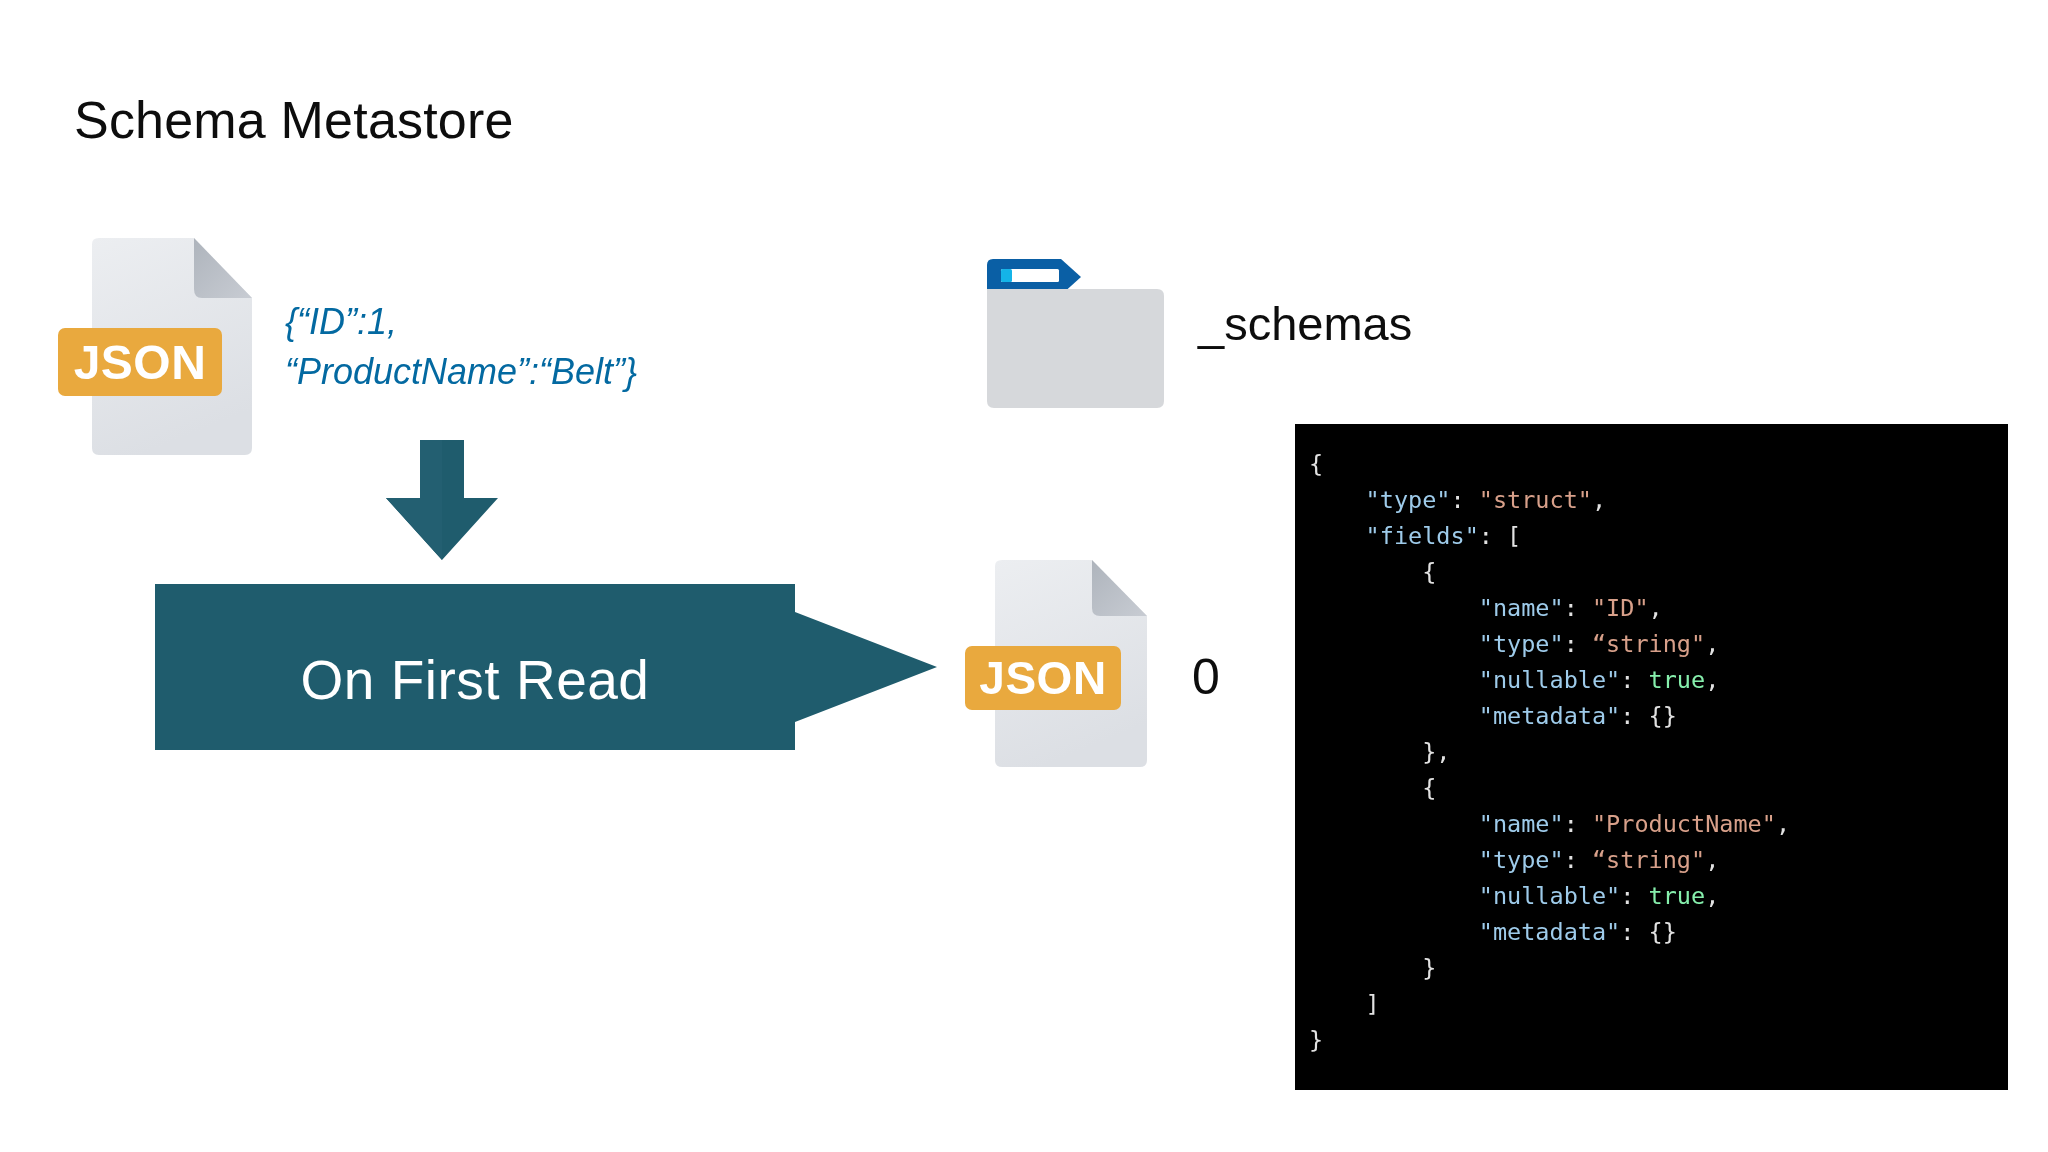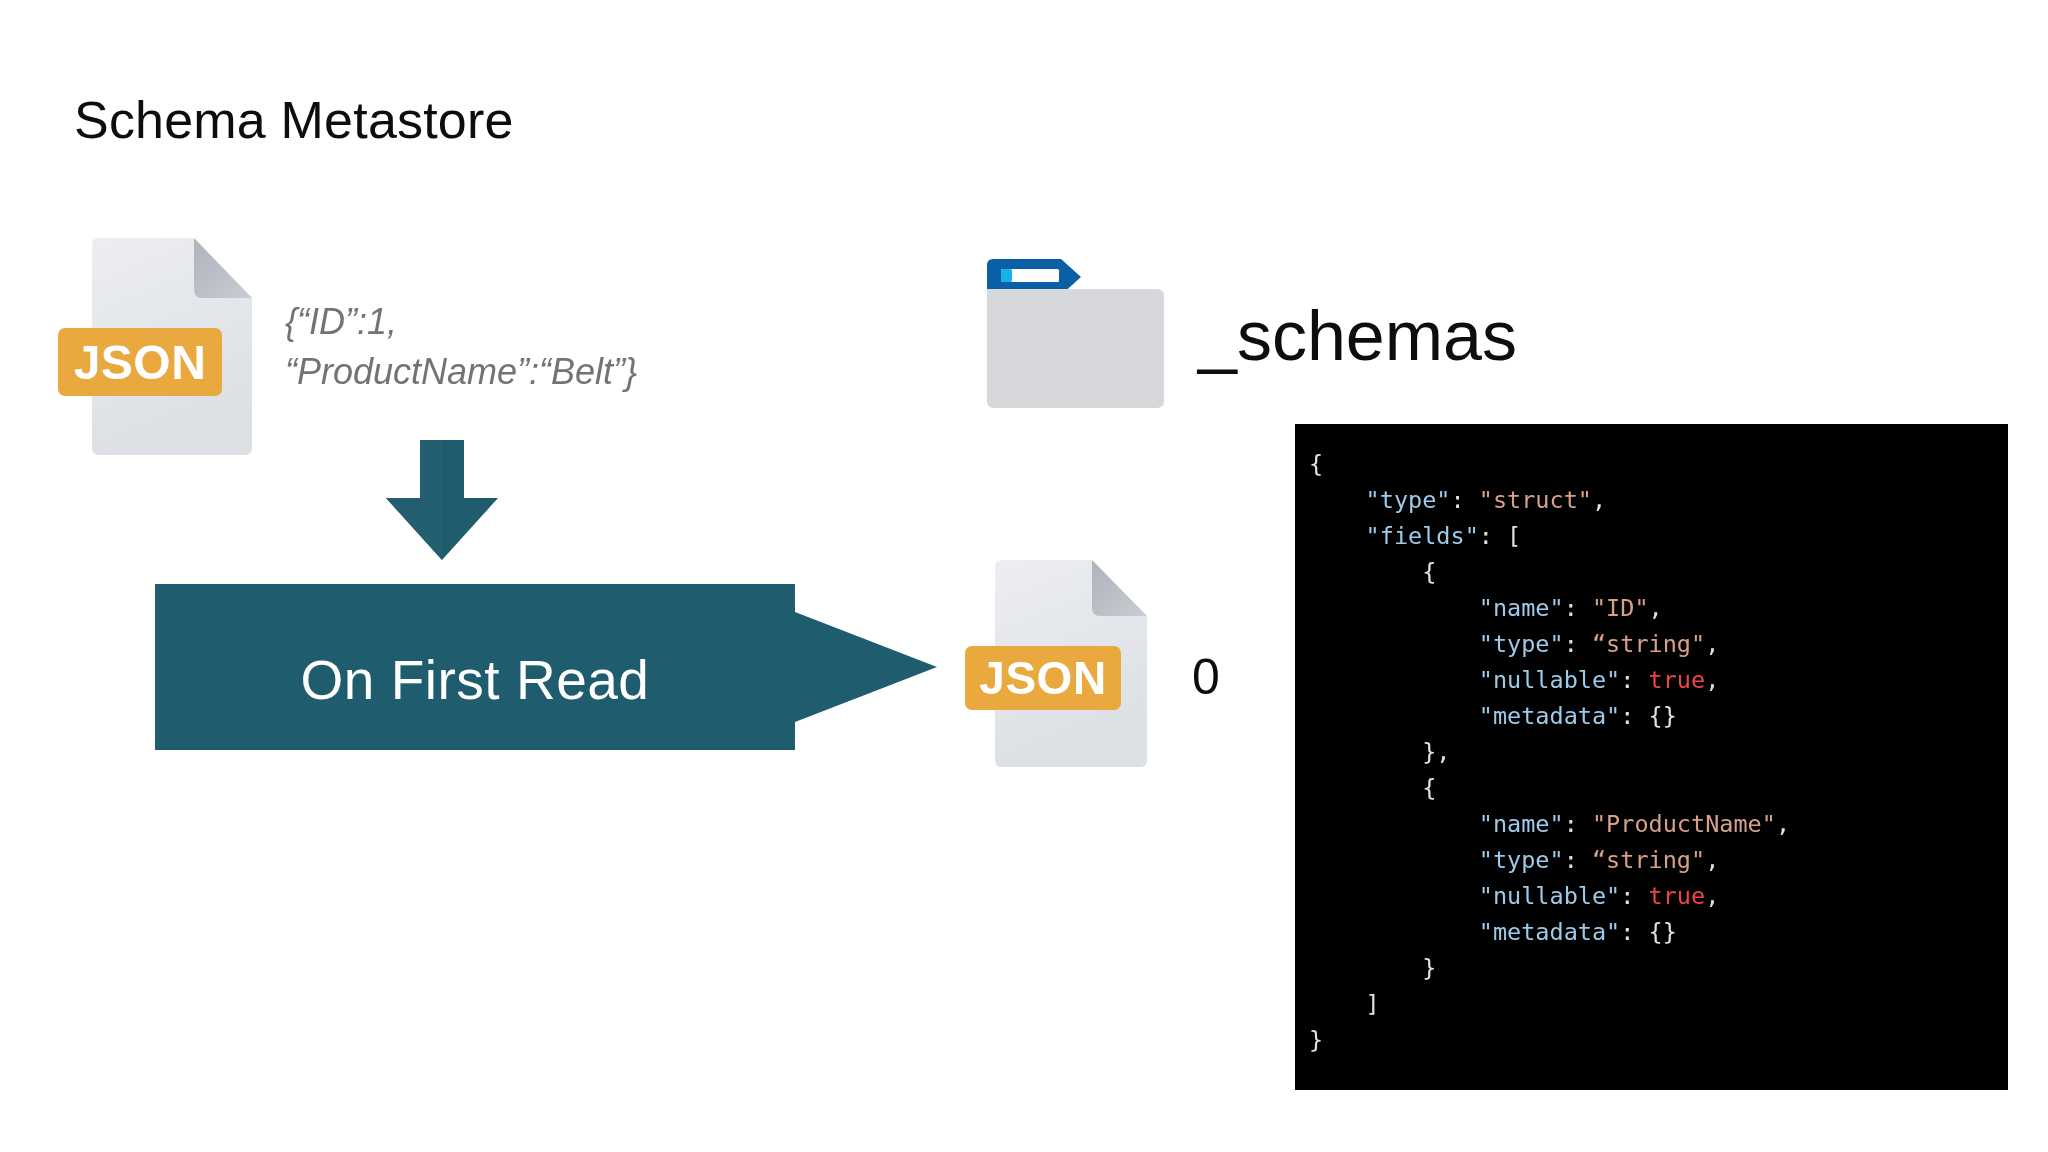--- a/index.html
+++ b/index.html
@@ -64,40 +64,40 @@
   }
 
   
   #json-record-text {
     position: absolute;
     left: 285px;
     top: 297px;
     font-size: 36px;
     font-style: italic;
     font-weight: 500;
-    color: #737373;
+    color: #0369a1;
     line-height: 1.38;
     white-space: pre;
   }
 
   
   #folder-icon {
     position: absolute;
     left: 985px;
     top: 255px;
     width: 185px;
     height: 160px;
   }
 
   
   #schemas-label {
     position: absolute;
     left: 1198px;
     top: 296px;
-    font-size: 70px;
+    font-size: 47px;
     font-weight: 300;
     color: #0d0d0d;
     white-space: nowrap;
   }
 
   
   #zero-label {
     position: absolute;
     left: 1192px;
     top: 648px;
@@ -154,21 +154,21 @@
   #code-lines {
     font-family: "DejaVu Sans Mono", "Liberation Mono", monospace;
     font-size: 23.5px;
     line-height: 36px;
     white-space: pre;
     color: #d4d4d4;
   }
   .tok-punct { color: #e2e2e2; }
   .tok-key   { color: #9ecbea; }
   .tok-str   { color: #d8a08a; }
-  .tok-bool  { color: #ef4444; }
+  .tok-bool  { color: #86efac; }
 </style>
 </head>
 <body>
 
 <div id="slide-title">Schema Metastore</div>
 
 <div class="file-icon" id="json-file-source">
   <svg class="page" viewBox="0 0 178 222">
     <defs>
       <linearGradient id="pgGrad1" x1="0" y1="0" x2="0.3" y2="1">

